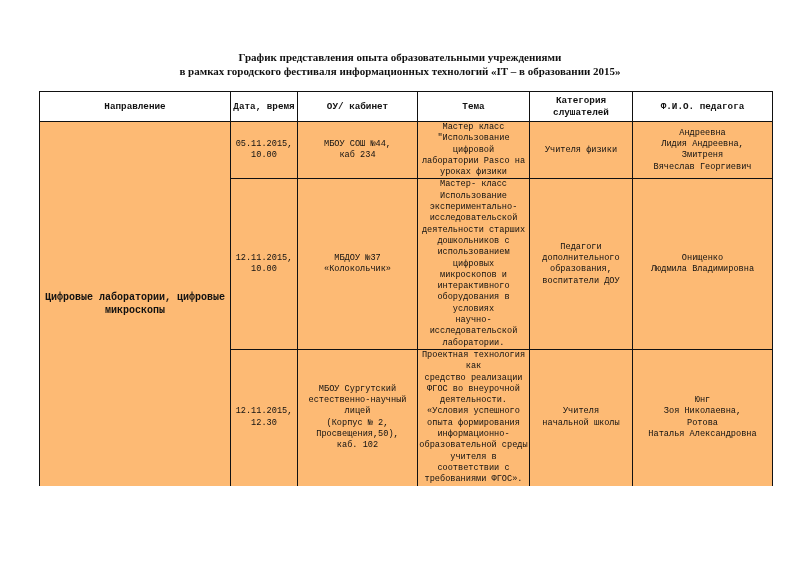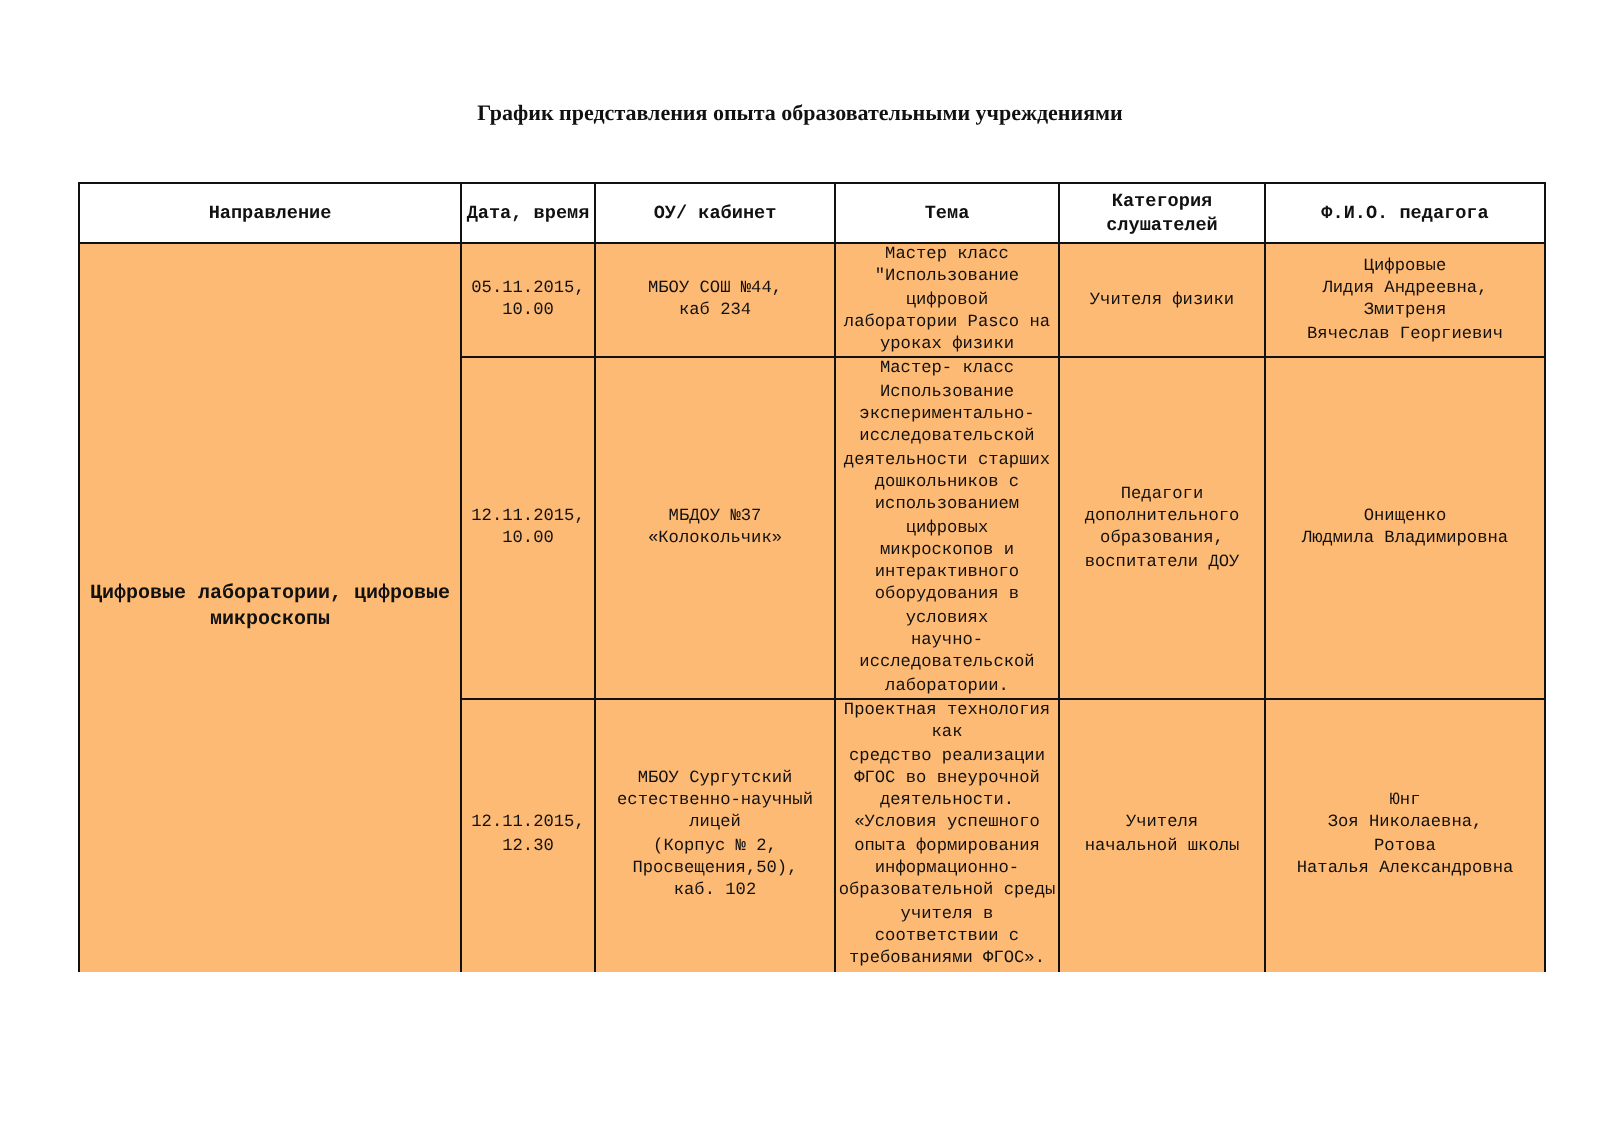--- a/index.html
+++ b/index.html
@@ -62,20 +62,21 @@
     line-height: 13px;
     padding: 0 6px;
   }
   .line { display: block; }
 </style>
 </head>
 <body>
 
 <div class="title">
   <span class="line">График представления опыта образовательными учреждениями</span>
+  <span class="line">в рамках  городского фестиваля информационных технологий «IT – в образовании 2015»</span>
 </div>
 
 <table class="sched">
   <colgroup>
     <col style="width:191px">
     <col style="width:67px">
     <col style="width:120px">
     <col style="width:112px">
     <col style="width:103px">
     <col style="width:140px">
@@ -111,21 +112,21 @@
       <td class="top">
         <span class="line">Мастер класс</span>
         <span class="line">"Использование цифровой</span>
         <span class="line">лаборатории Pasco на</span>
         <span class="line">уроках физики</span>
       </td>
       <td>
         <span class="line">Учителя физики</span>
       </td>
       <td>
-        <span class="line">Цифровые</span>
+        <span class="line">Андреевна</span>
         <span class="line">Лидия Андреевна,</span>
         <span class="line">Змитреня</span>
         <span class="line">Вячеслав Георгиевич</span>
       </td>
     </tr>
 
     <tr style="height:169px">
       <td>
         <span class="line">12.11.2015,</span>
         <span class="line">10.00</span>

